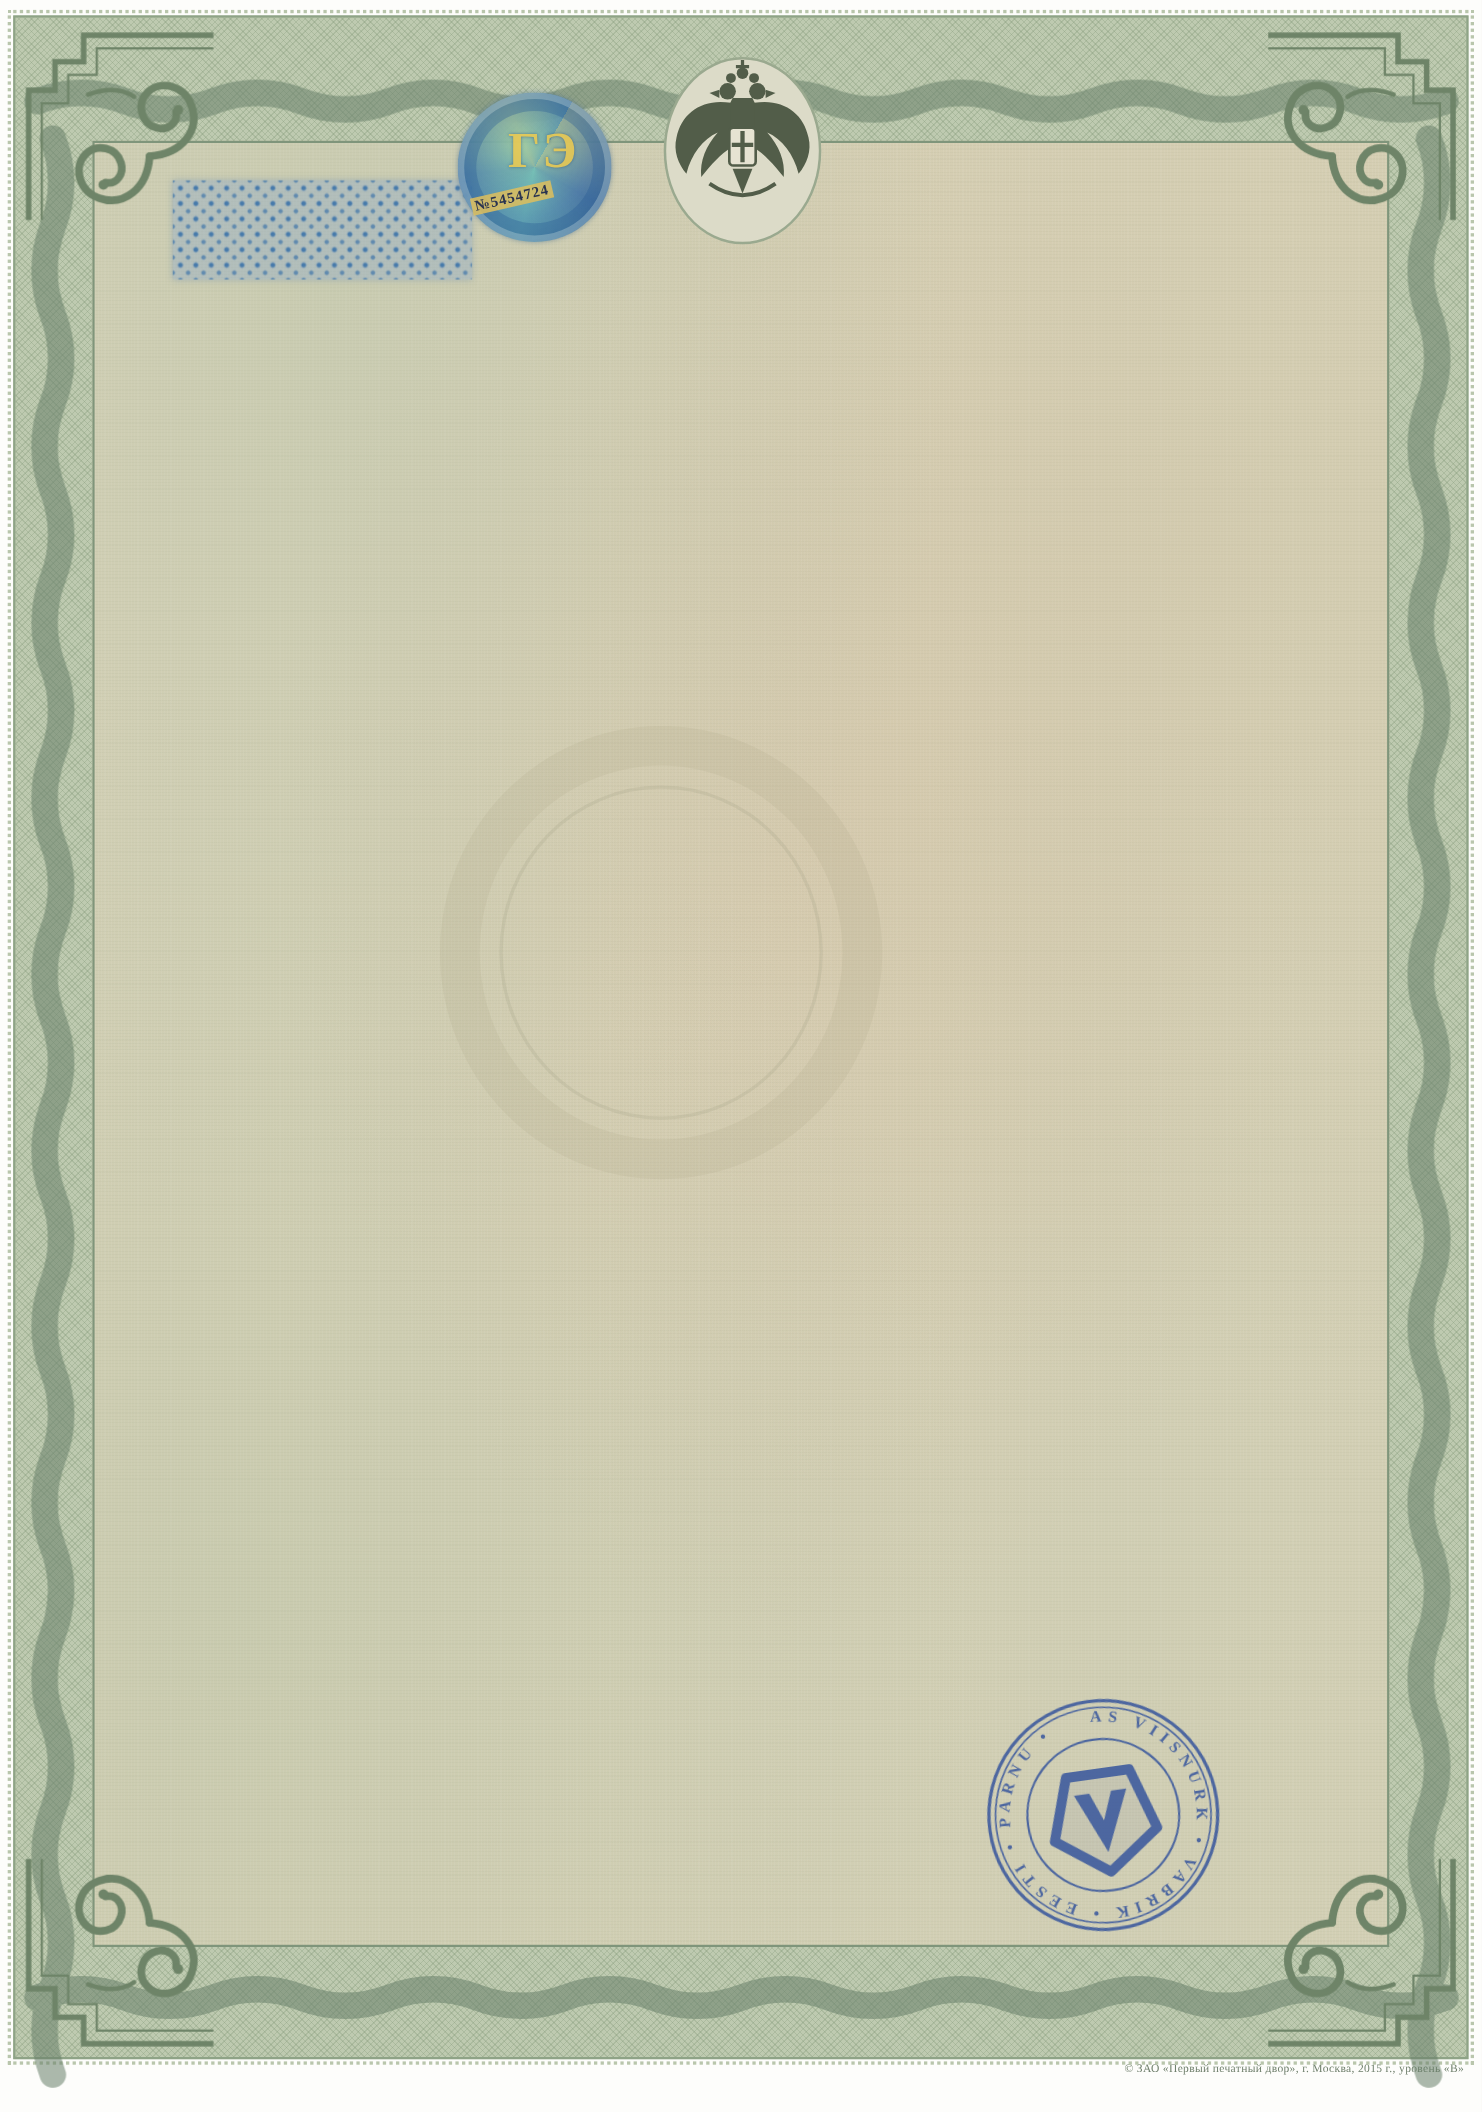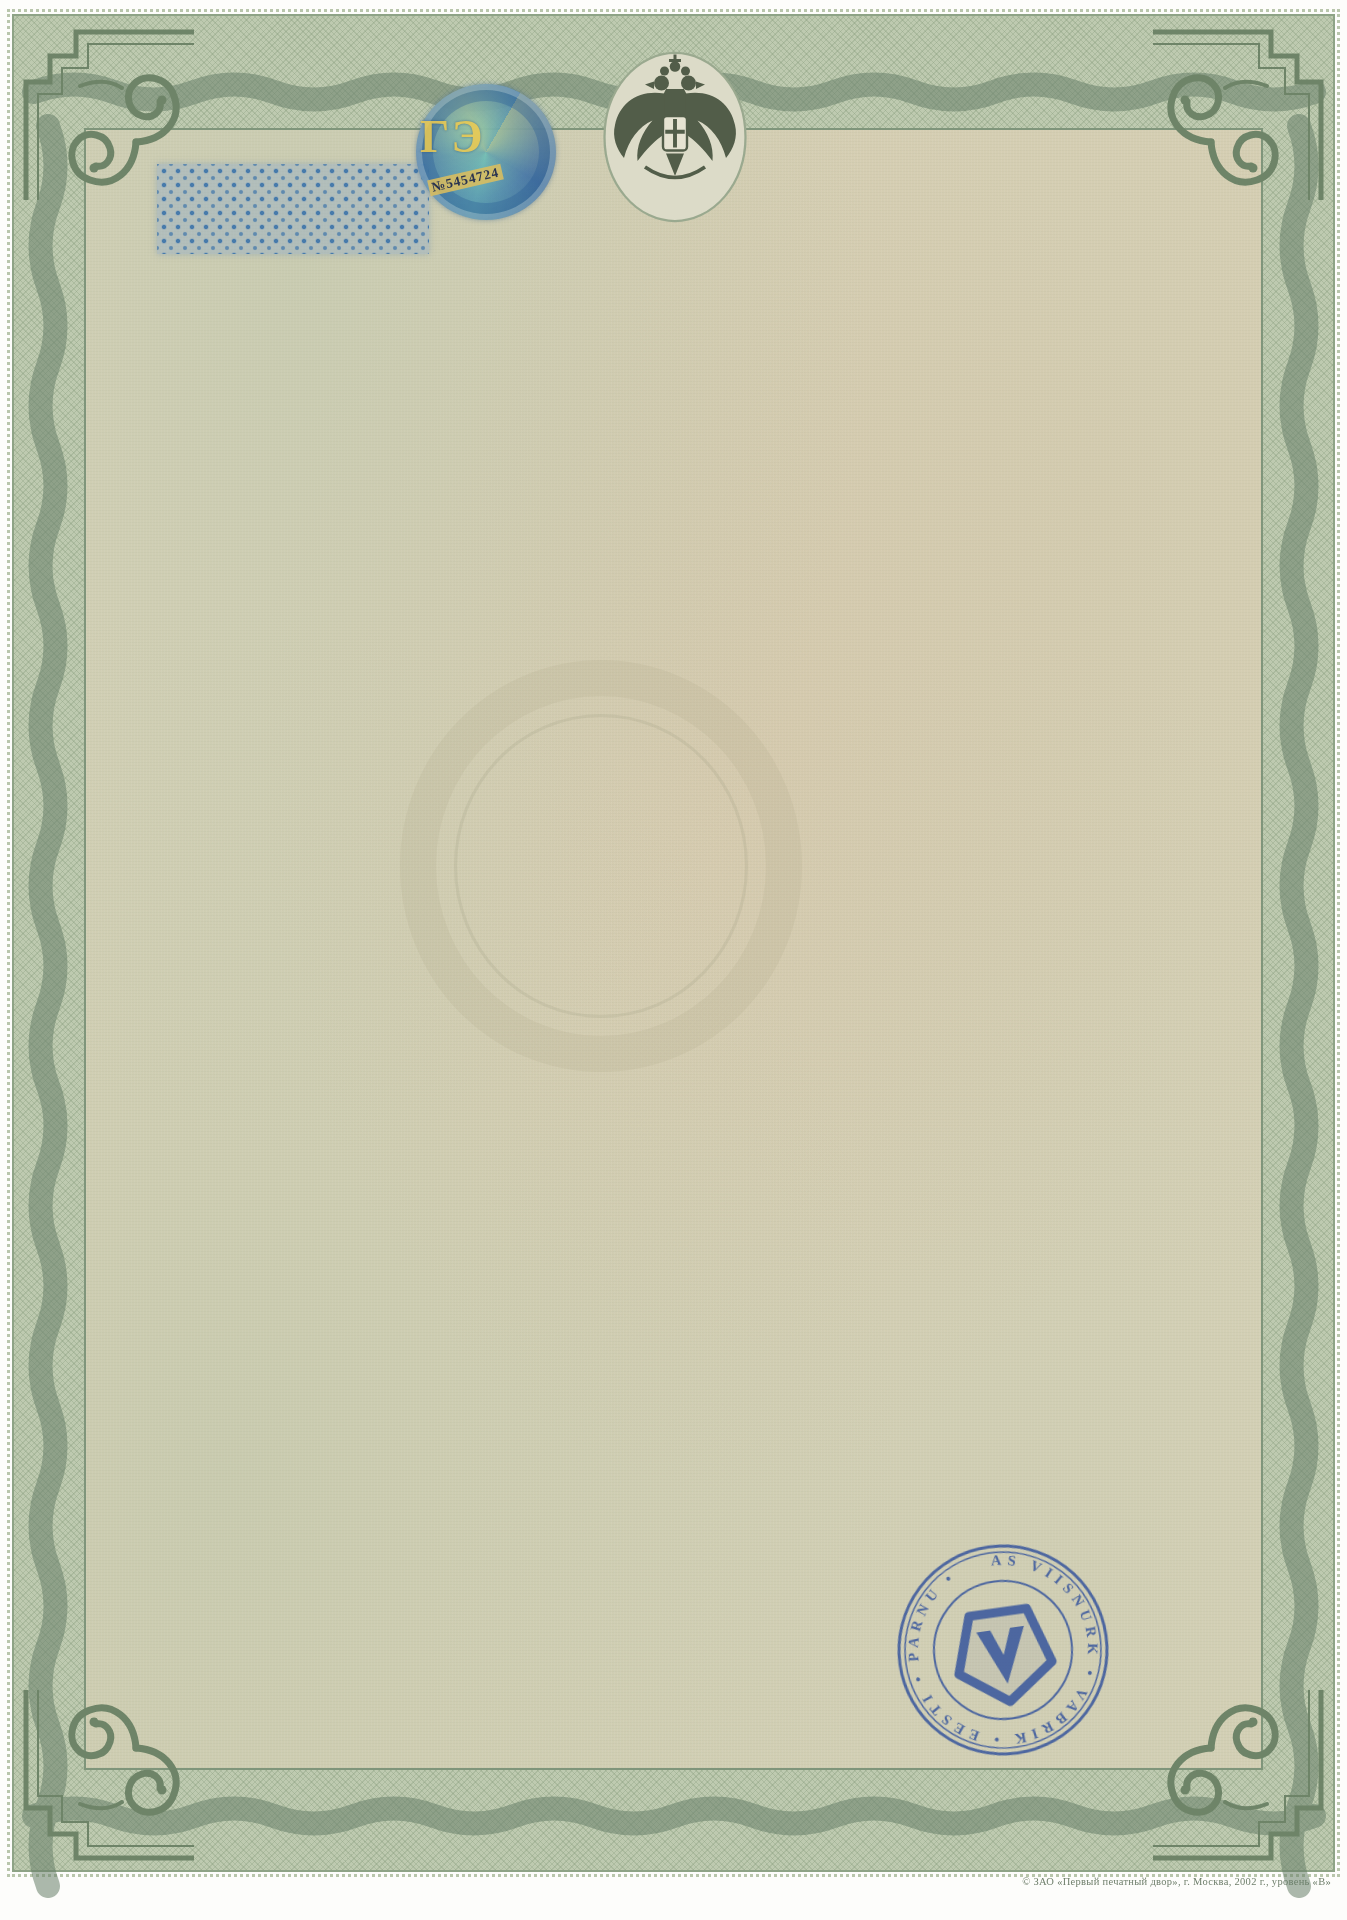--- a/index.html
+++ b/index.html
@@ -42,21 +42,21 @@
         background-image:
           radial-gradient(circle, rgba(52,110,168,.85) 1.6px, rgba(110,150,190,.28) 2.6px, transparent 3.4px),
           radial-gradient(circle, rgba(52,110,168,.65) 1.4px, transparent 2.6px);
         background-size:14px 14px,14px 14px;background-position:0 0,7px 7px;
         box-shadow:0 0 6px rgba(120,150,180,.5);}
   .hologram{position:absolute;left:416px;top:84px;width:140px;height:136px;border-radius:50%;z-index:5;
         background:
           conic-gradient(from 30deg, rgba(240,215,120,.35), transparent 25%, rgba(130,240,200,.30) 45%, transparent 65%, rgba(240,215,120,.25) 85%, transparent),
           radial-gradient(circle at 42% 36%, rgba(128,196,176,.95), rgba(66,116,166,.9) 55%, rgba(42,84,140,.95));
         box-shadow:inset 0 0 0 6px rgba(225,242,232,.28), inset 0 0 0 17px rgba(40,92,150,.35), 0 0 5px rgba(60,100,140,.5);}
-  .hologram .glyphs{position:absolute;left:4px;right:0;top:26px;
+  .hologram .glyphs{position:absolute;left:16px;right:0;top:26px;text-align:center;
         font-weight:bold;font-size:46px;color:#ecc94f;opacity:.85;letter-spacing:2px;
         text-shadow:0 0 3px rgba(40,80,130,.8);}
   .hologram .holo-num{position:absolute;left:12px;top:88px;transform:rotate(-13deg);
         font-weight:bold;font-size:13.5px;color:#2a3450;background:rgba(222,190,92,.85);
         padding:0 3px;letter-spacing:1px;}
 
   .arms{position:absolute;left:600px;top:46px;width:150px;height:182px;z-index:5;}
 
   
   .abs{position:absolute;}
@@ -213,15 +213,15 @@
     <text font-size="14.5" font-weight="bold" letter-spacing="5.5" fill="#30509c" font-family="Liberation Serif, DejaVu Serif, serif">
       <textPath href="#ringp">AS VIISNURK • VABRIK • EESTI • PARNU •</textPath>
     </text>
     <g>
       <polygon points="108,160 61,126 79,70 137,70 155,126" fill="rgba(48,80,156,.08)" stroke="#30509c" stroke-width="9" stroke-linejoin="round"></polygon>
       <path d="M84,87 L108,142 L132,87 L118,87 L108,113 L98,87 Z" fill="#30509c"></path>
     </g>
   </svg>
 
   <div class="abs serial-red" style="left:580px;top:1712px;">№ 2911746</div>
-  <div class="abs print-footer" style="right:16px;top:1876px;">© ЗАО «Первый печатный двор», г. Москва, 2002 г., уровень «В»</div>
+  <div class="abs print-footer" style="right:16px;top:1876px;">© ЗАО «Первый печатный двор», г. Москва, 2015 г., уровень «В»</div>
 
 </div>
 
 </body></html>

